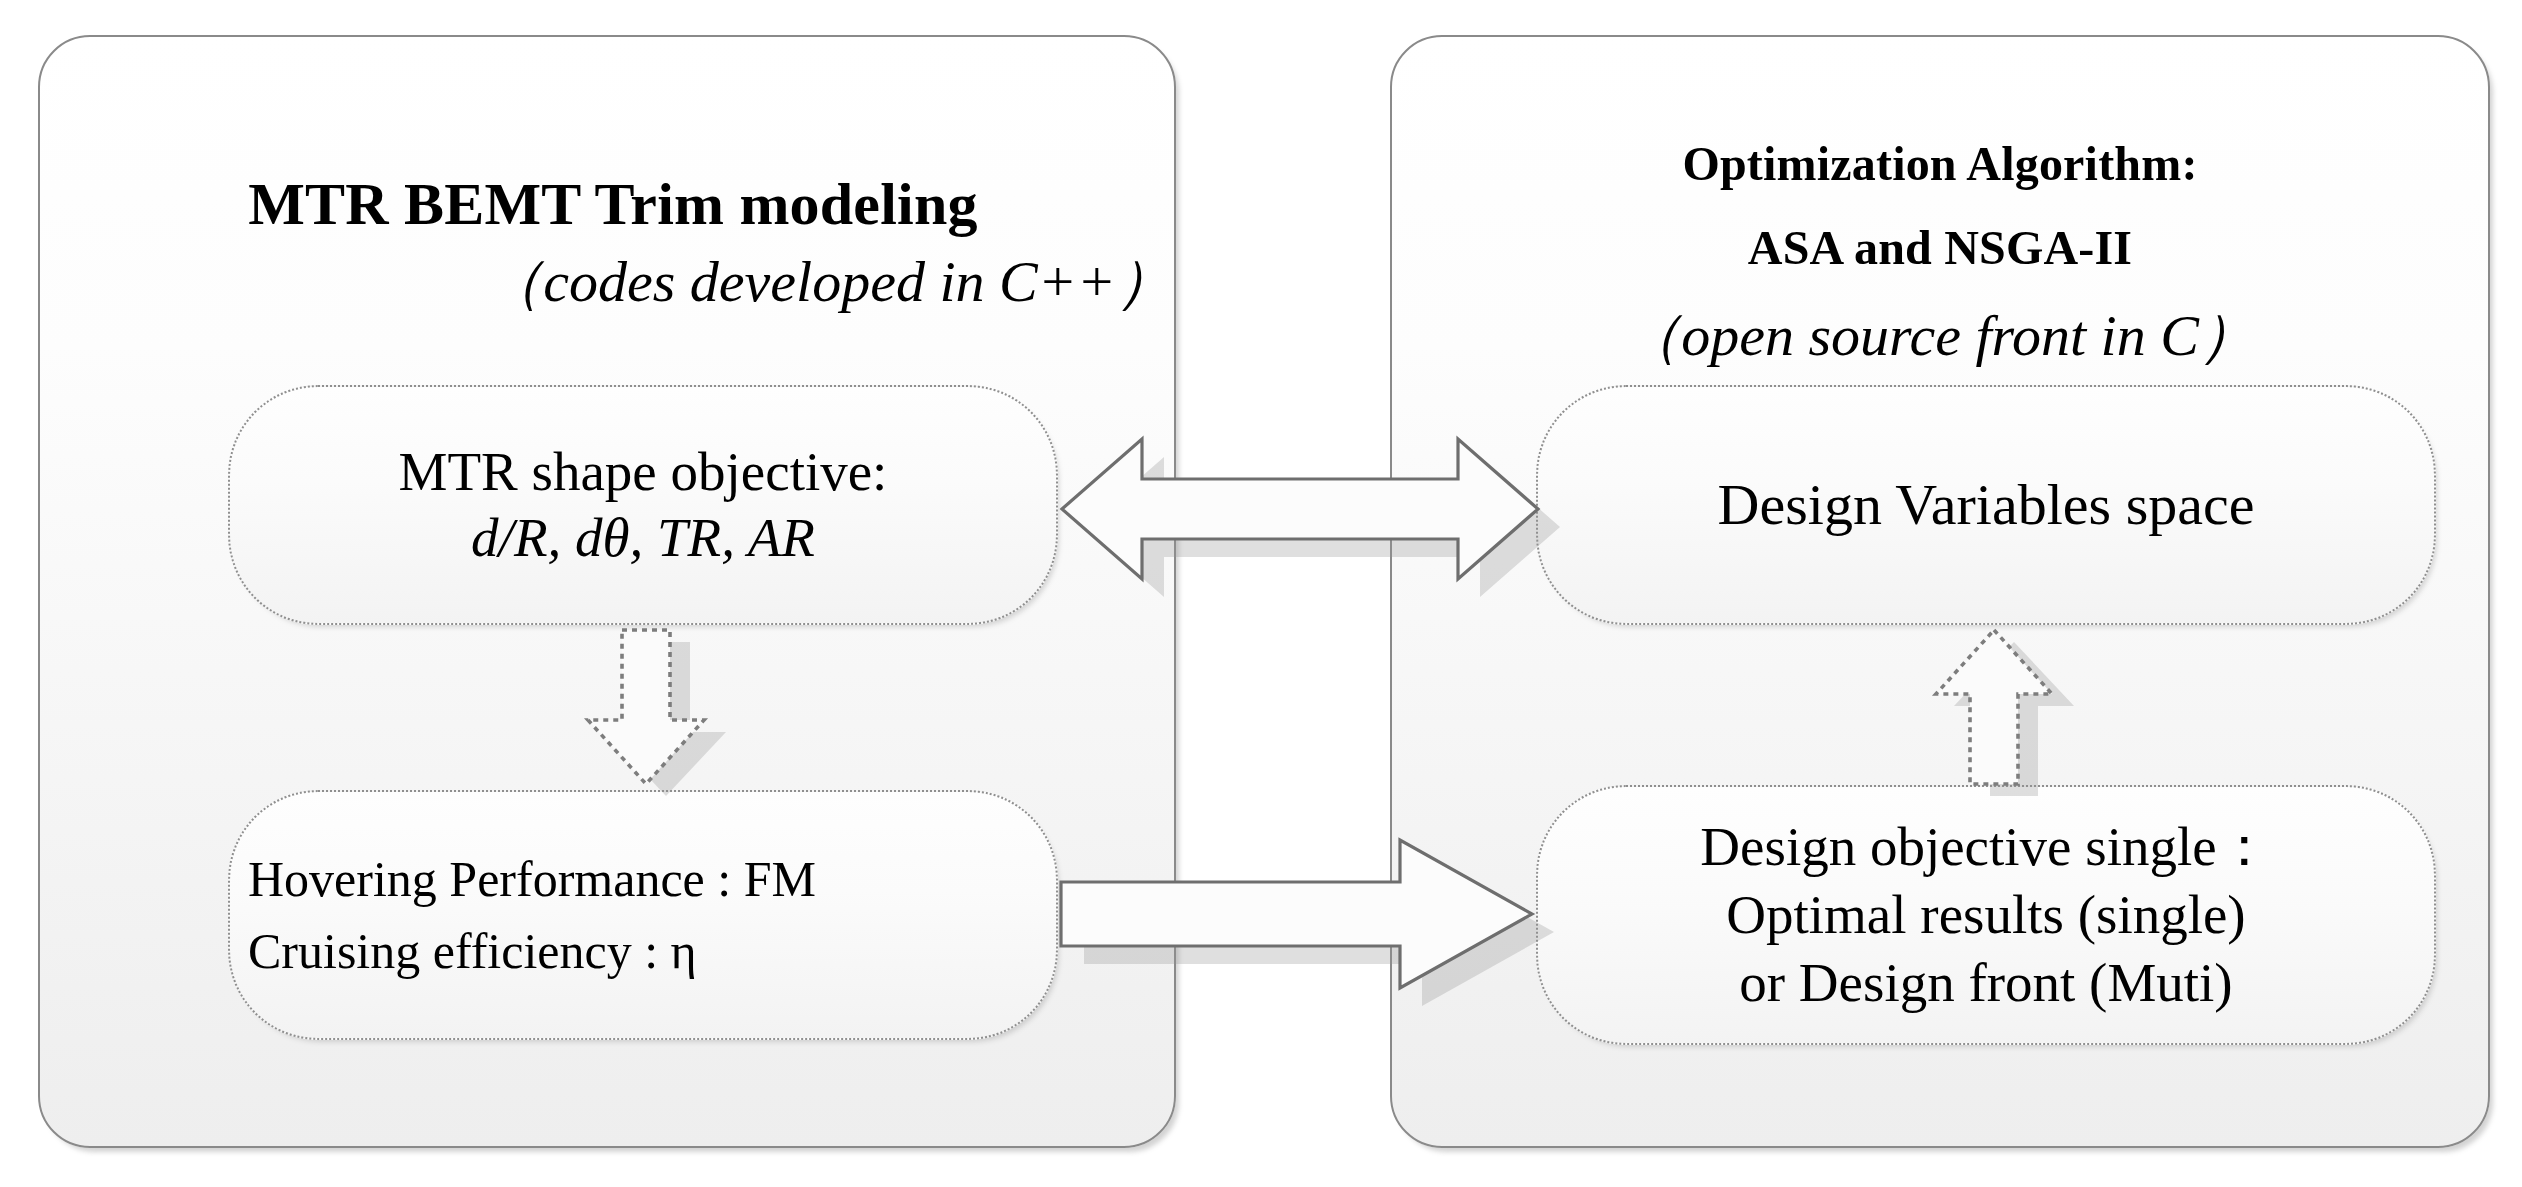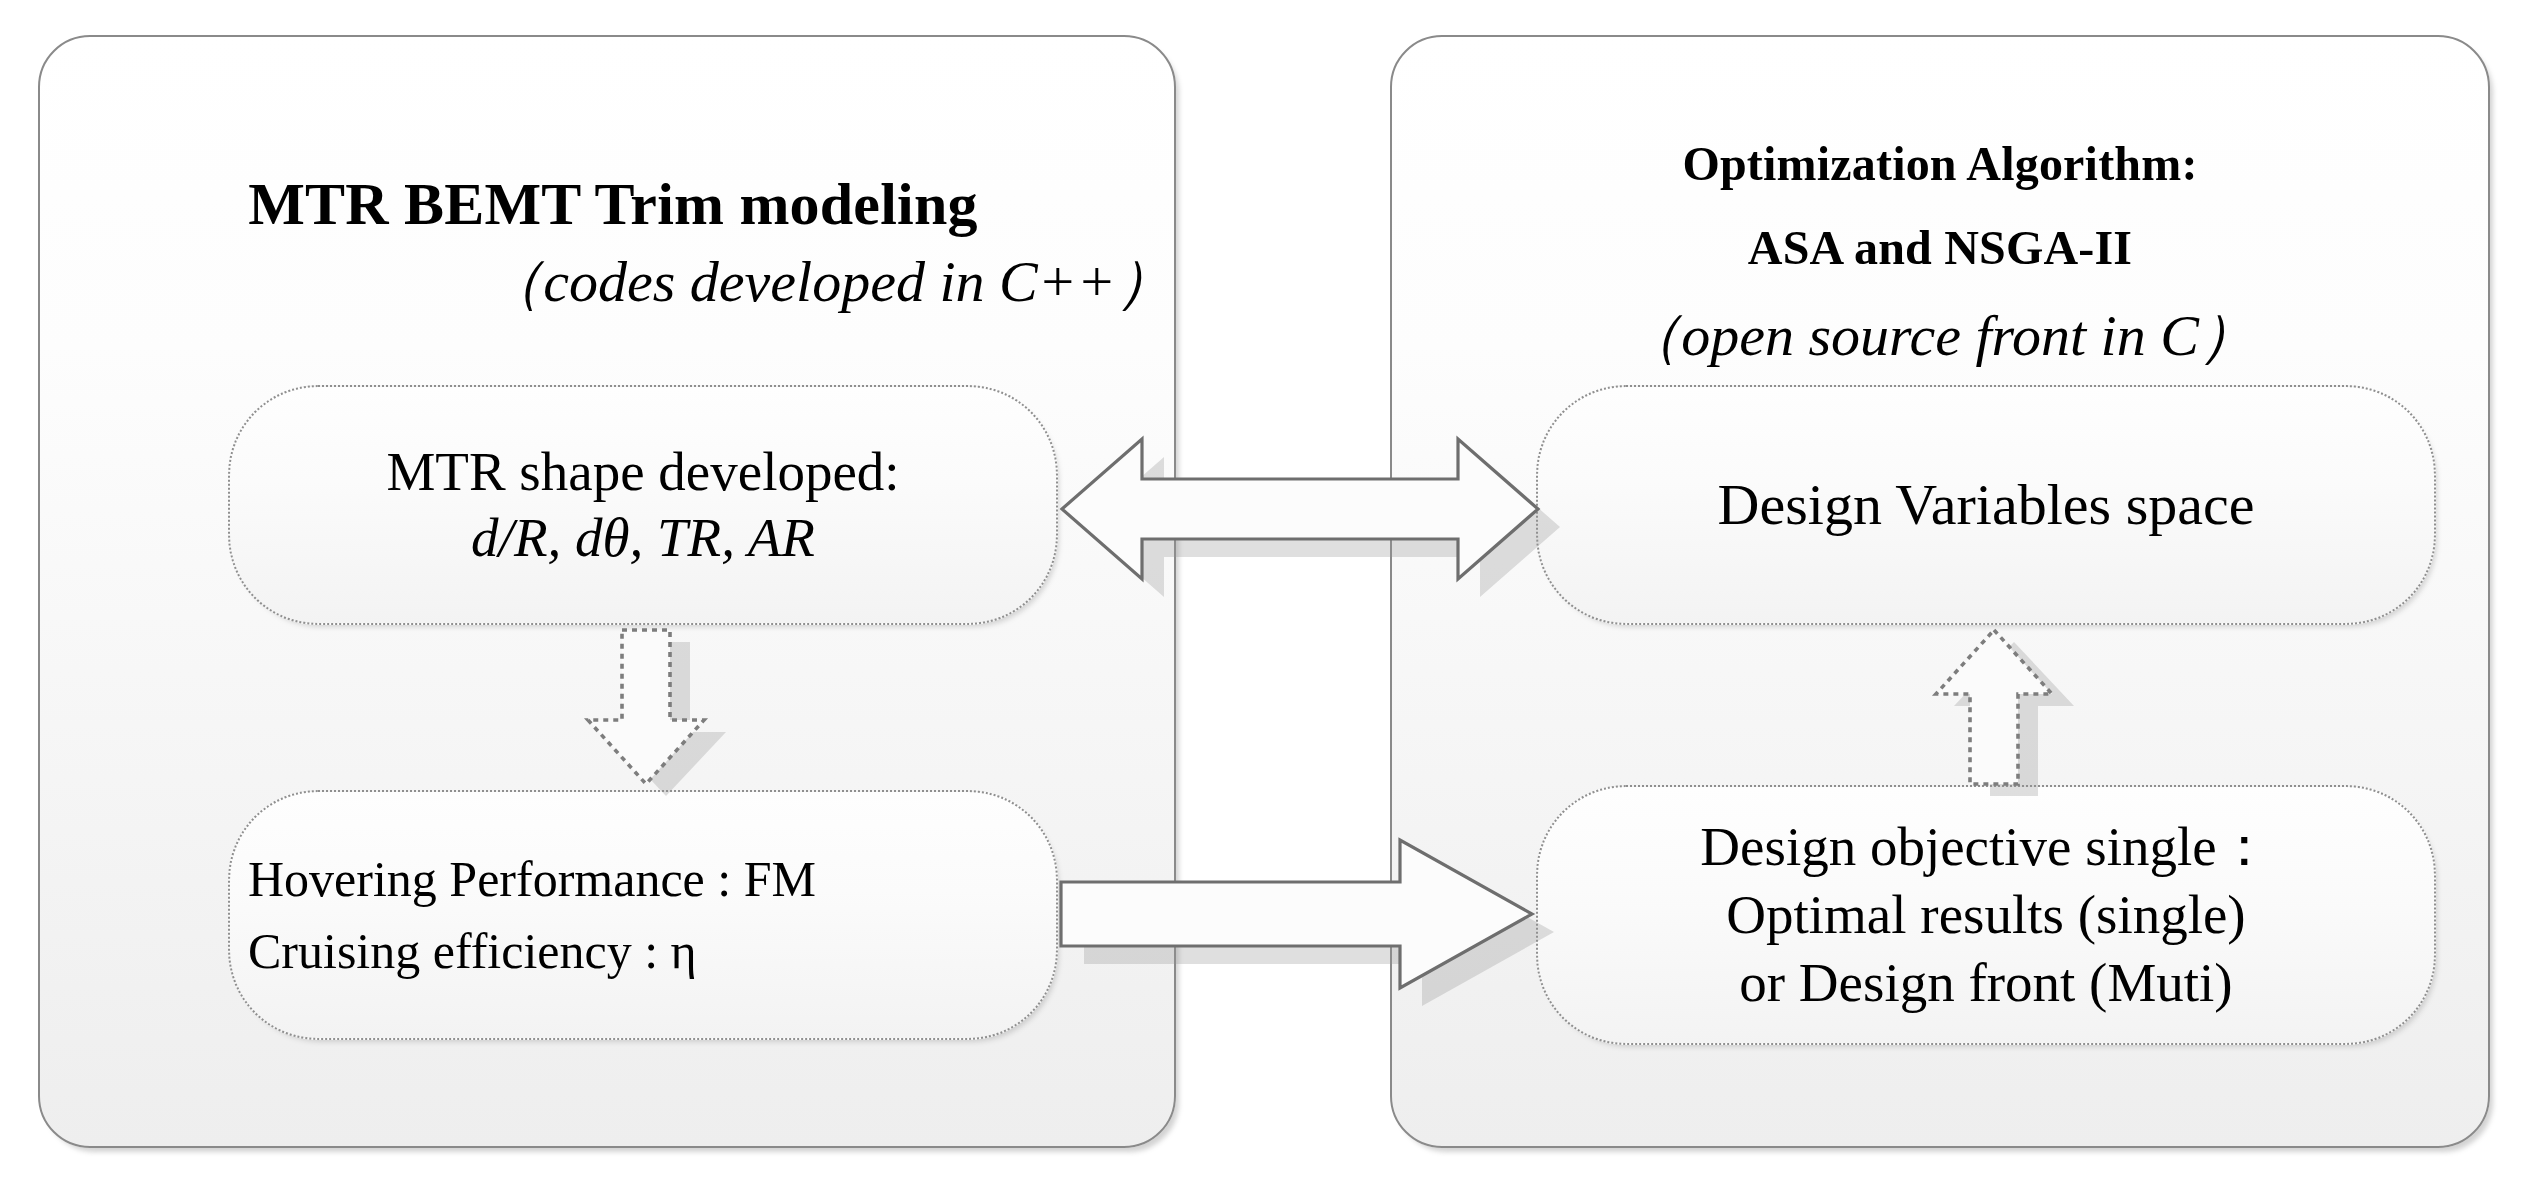--- a/index.html
+++ b/index.html
@@ -85,21 +85,21 @@
 
   <div class="panel" id="panel-right">
     <div class="panel-title" id="right-title">
       <div>Optimization Algorithm:</div>
       <div>ASA and NSGA-II</div>
     </div>
     <div class="panel-sub" id="right-sub">（open source front in C）</div>
   </div>
 
   <div class="inner-box" id="box-shape">
-    <div class="line">MTR shape developed:</div>
+    <div class="line">MTR shape objective:</div>
     <div class="line italic">d/R, dθ, TR, AR</div>
   </div>
 
   <div class="inner-box" id="box-perf">
     <div class="lines">
       <div class="line">Hovering Performance : FM</div>
       <div class="line">Cruising efficiency : η</div>
     </div>
   </div>
 

